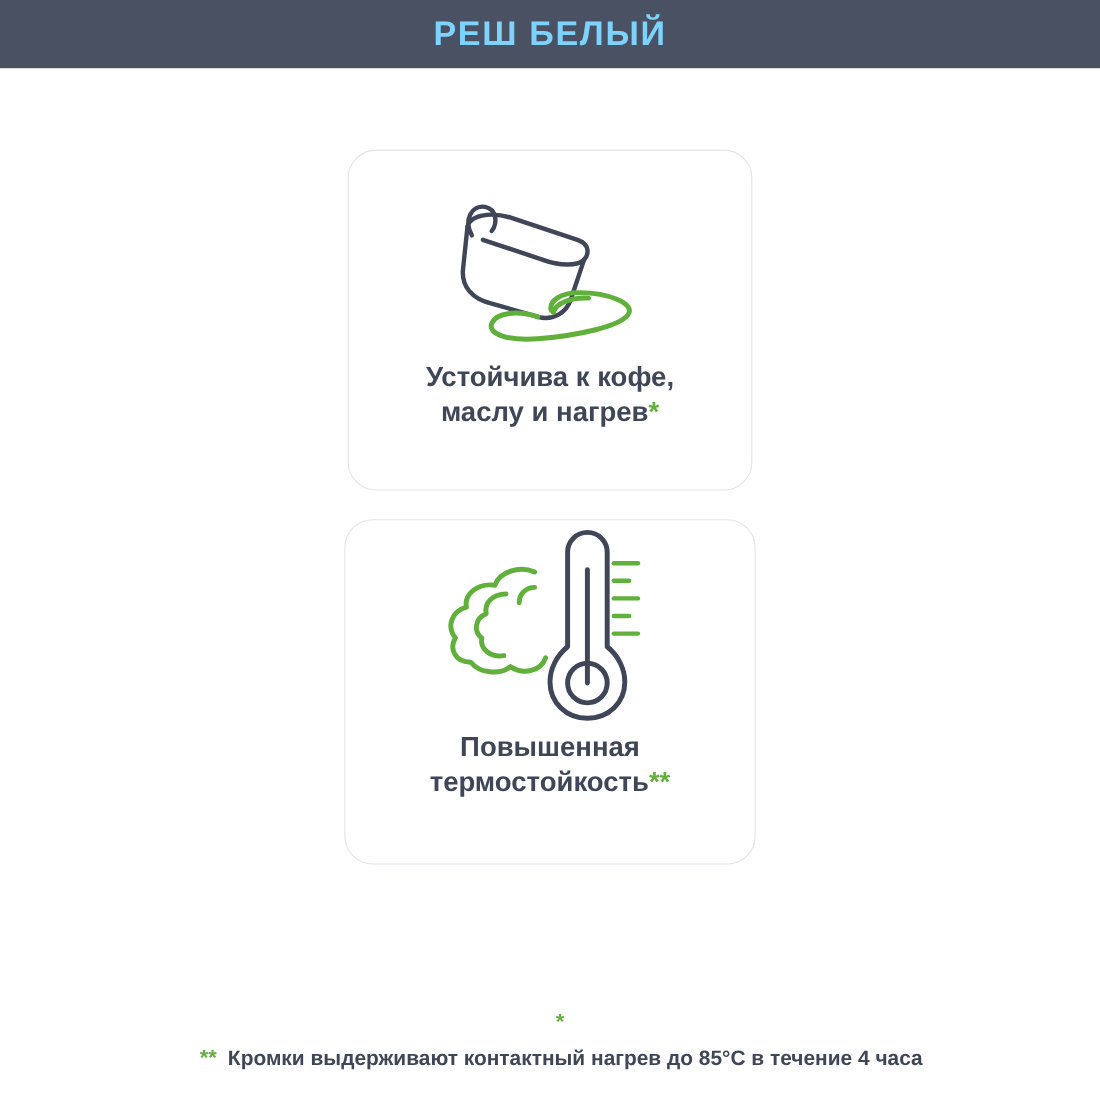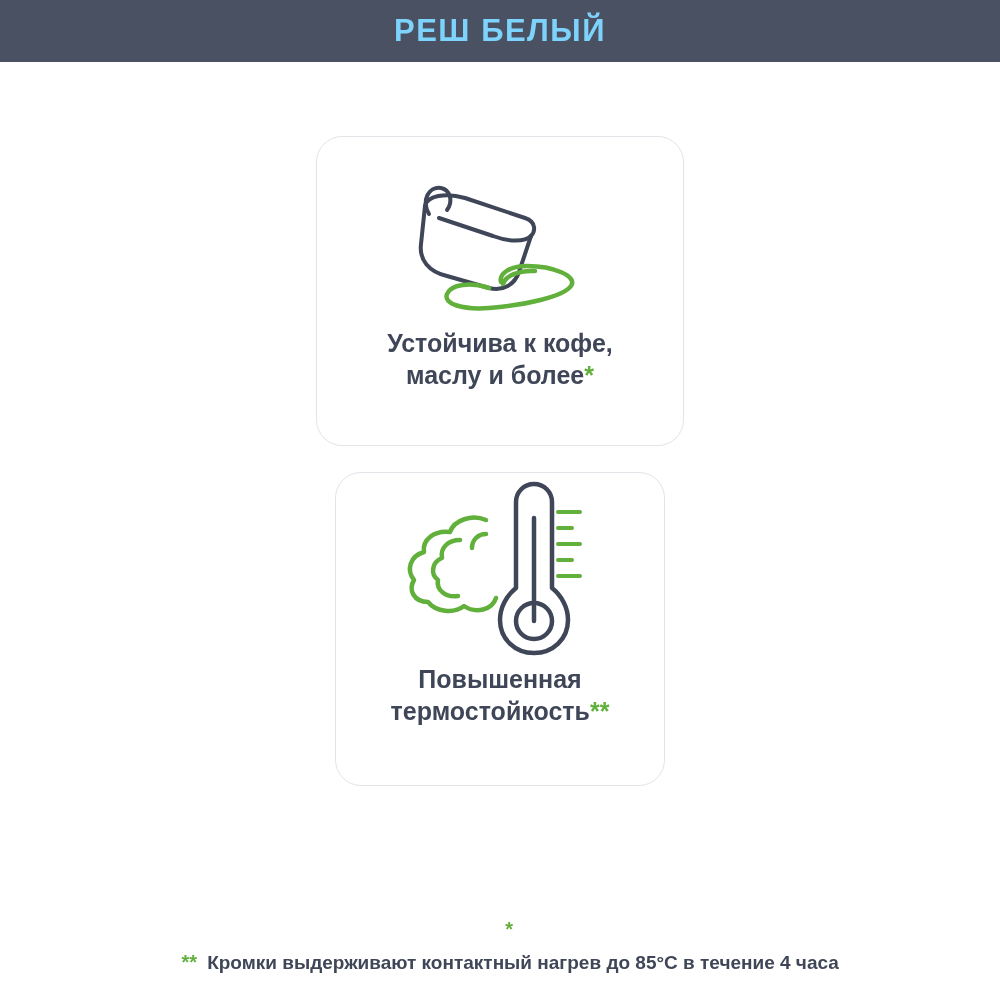--- a/index.html
+++ b/index.html
@@ -77,21 +77,21 @@
   .asterisk {
     color: #62b03c;
     font-weight: bold;
   }
   .card-third-wrap {
     display: flex;
     justify-content: center;
     margin-top: 26px;
   }
   .card-third {
-    width: 330px;
+    width: 374px;
     height: 314px;
   }
   .footnotes {
     position: absolute;
     left: 0;
     right: 0;
     bottom: 26px;
     display: flex;
     flex-direction: column;
     gap: 10px;
@@ -136,21 +136,21 @@
               <path d="M40 54 L36 92 C34 108 44 120 62 124 L104 136 C118 140 130 132 134 120 L146 84"></path>
               <path d="M40 54 C42 44 60 40 80 46 L140 66 C152 70 150 80 146 84"></path>
               <path d="M146 84 C140 90 124 90 108 84 L54 66"></path>
             </g>
             <path d="M104 136 C86 130 66 132 62 142 C58 152 78 158 104 156 C140 153 178 145 186 134 C193 124 168 114 142 114 C124 114 114 122 116 130" fill="none" stroke="#62b03c" stroke-width="4.5" stroke-linecap="round" stroke-linejoin="round"></path>
             <path d="M118 132 C120 124 134 118 150 119" fill="none" stroke="#62b03c" stroke-width="4.5" stroke-linecap="round"></path>
           </svg>
         </div>
         <div class="card-label">
           <span>Устойчива к кофе,</span><br>
-          <span>маслу и более</span><span class="asterisk">*</span>
+          <span>маслу и нагрев</span><span class="asterisk">*</span>
         </div>
       </div>
 
 
     </div>
 
     <div class="card-third-wrap">
       <div class="card card-third">
         <div class="card-icon">
           <svg width="220" height="180" viewBox="0 0 220 180">

